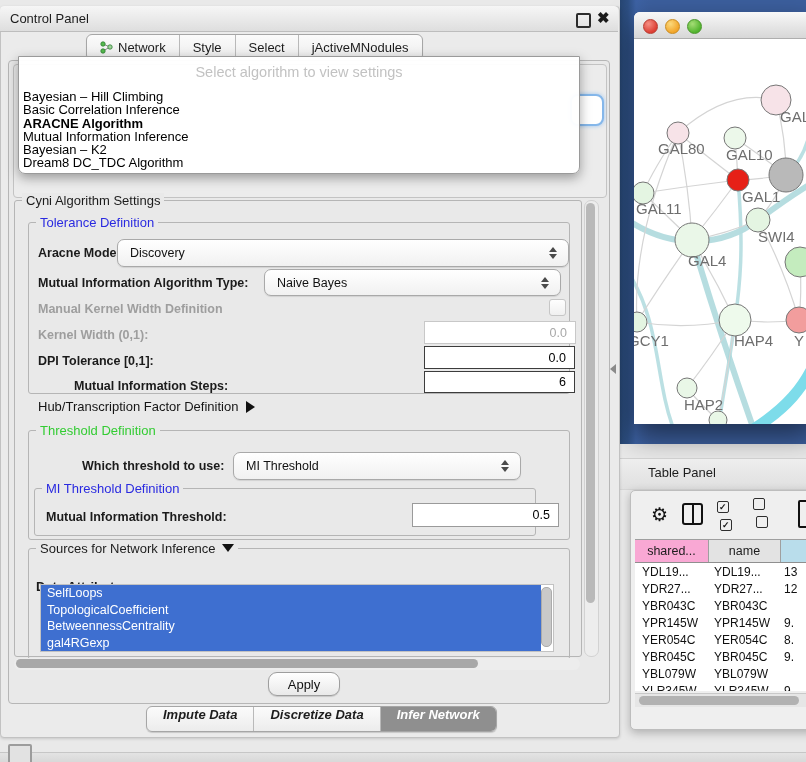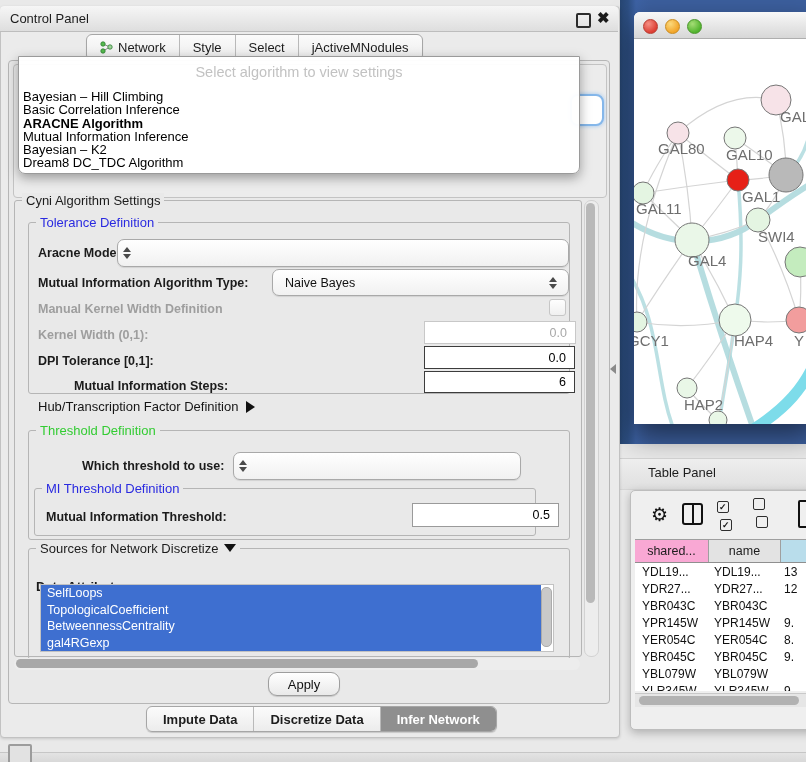--- a/index.html
+++ b/index.html
@@ -81,21 +81,21 @@
   .vscroll-thumb{position:absolute;left:1px;top:2px;width:9px;height:400px;background:#b9b9b9;border-radius:5px;}
   .hscroll-track{left:14px;top:658px;width:566px;height:12px;background:#ededed;border-radius:6px;}
   .hscroll-thumb{position:absolute;left:2px;top:1px;width:462px;height:9px;background:#a8a8a8;border-radius:5px;}
 
   .apply-btn{left:268px;top:672px;width:70px;height:22px;border:1px solid #9e9e9e;border-radius:9px;
     background:linear-gradient(#ffffff,#e9e9e9);font-size:13px;color:#111;display:flex;align-items:center;justify-content:center;
     box-shadow:0 1px 1px rgba(0,0,0,.15);}
 
   .bottom-tabstrip{left:146px;top:706px;height:24px;display:flex;border:1px solid #a6a6a6;border-radius:6px;
     overflow:hidden;background:linear-gradient(#fbfbfb,#ececec);box-shadow:0 1px 1px rgba(0,0,0,.15);}
-  .btab{display:flex;align-items:center;padding:0 16px;font-size:13px;font-weight:bold;color:#1d1d1d;border-right:1px solid #b9b9b9;}
+  .btab{display:flex;padding:0 16px;font-size:13px;font-weight:bold;color:#1d1d1d;border-right:1px solid #b9b9b9;font-style:italic;}
   .btab:last-child{border-right:none;}
   .btab.selected{background:#8f8f8f;color:#fff;}
 
   .mini-float{left:8px;top:744px;width:20px;height:20px;border:2px solid #9c9c9c;border-radius:2px;background:#e2e2e2;}
   .split-arrow{left:610px;top:364px;width:0;height:0;border-top:5px solid transparent;border-bottom:5px solid transparent;border-right:6px solid #8a8a8a;}
 
   
   .desktop{left:620px;top:0;width:186px;height:444px;
     background:linear-gradient(90deg,#274672 0px,#2d4f83 8px,#3d62a4 16px,#3c5f9e 30px);}
   .net-window{left:634px;top:12px;width:180px;height:412px;background:#fff;border-radius:6px 6px 0 0;
@@ -331,28 +331,29 @@
   </div>
 
   <div class="abs groupbox" style="left:14px;top:200px;width:566px;height:455px;"></div>
   <div class="abs legend black" style="left:22px;top:193px;">Cyni Algorithm Settings</div>
 
   <div class="abs groupbox" style="left:28px;top:222px;width:540px;height:170px;"></div>
   <div class="abs legend blue" style="left:36px;top:215px;">Tolerance Definition</div>
 
   <div class="abs lbl" style="left:38px;top:246px;">Aracne Mode:</div>
   <div class="abs combo" style="left:117px;top:239px;width:450px;height:26px;">
+    <span class="combo-text">Discovery</span>
     <span class="combo-arrows">
         <i class="up"></i>
         <i class="dn"></i>
       </span>
   </div>
 
   <div class="abs lbl" style="left:38px;top:276px;">Mutual Information Algorithm Type:</div>
-  <div class="abs combo" style="left:272px;top:269px;width:295px;height:25px;">
+  <div class="abs combo" style="left:264px;top:269px;width:295px;height:25px;">
     <span class="combo-text">Naive Bayes</span>
     <span class="combo-arrows">
         <i class="up"></i>
         <i class="dn"></i>
       </span>
   </div>
 
   <div class="abs lbl disabled" style="left:38px;top:302px;">Manual Kernel Width Definition</div>
   <div class="abs checkbox" style="left:549px;top:299px;"></div>
 
@@ -373,37 +374,38 @@
 
   <div class="abs" style="left:38px;top:399px;font-size:13px;color:#151515;">
     <span>Hub/Transcription Factor Definition</span><span class="arrow-right"></span>
   </div>
 
   <div class="abs groupbox" style="left:28px;top:430px;width:540px;height:108px;"></div>
   <div class="abs legend green" style="left:36px;top:423px;">Threshold Definition</div>
 
   <div class="abs lbl" style="left:82px;top:459px;">Which threshold to use:</div>
   <div class="abs combo" style="left:233px;top:452px;width:286px;height:26px;">
+    <span class="combo-text">MI Threshold</span>
     <span class="combo-arrows">
         <i class="up"></i>
         <i class="dn"></i>
       </span>
   </div>
 
   <div class="abs groupbox" style="left:34px;top:488px;width:500px;height:46px;"></div>
   <div class="abs legend blue" style="left:42px;top:481px;">MI Threshold Definition</div>
 
   <div class="abs lbl" style="left:46px;top:510px;">Mutual Information Threshold:</div>
   <div class="abs tinput soft" style="left:412px;top:503px;width:137px;height:22px;">
     <span>0.5</span>
   </div>
 
   <div class="abs groupbox" style="left:28px;top:548px;width:540px;height:110px;"></div>
   <div class="abs legend black" style="left:36px;top:541px;">
-    <span>Sources for Network Discretize</span><span class="arrow-down"></span>
+    <span>Sources for Network Inference</span><span class="arrow-down"></span>
   </div>
   <div class="abs lbl" style="left:36px;top:579px;font-size:13px;">Data Attributes</div>
 
   <div class="abs attr-listbox">
     <div>
         <div class="attr-item">SelfLoops</div>
         <div class="attr-item">TopologicalCoefficient</div>
         <div class="attr-item">BetweennessCentrality</div>
         <div class="attr-item">gal4RGexp</div>
       </div>

